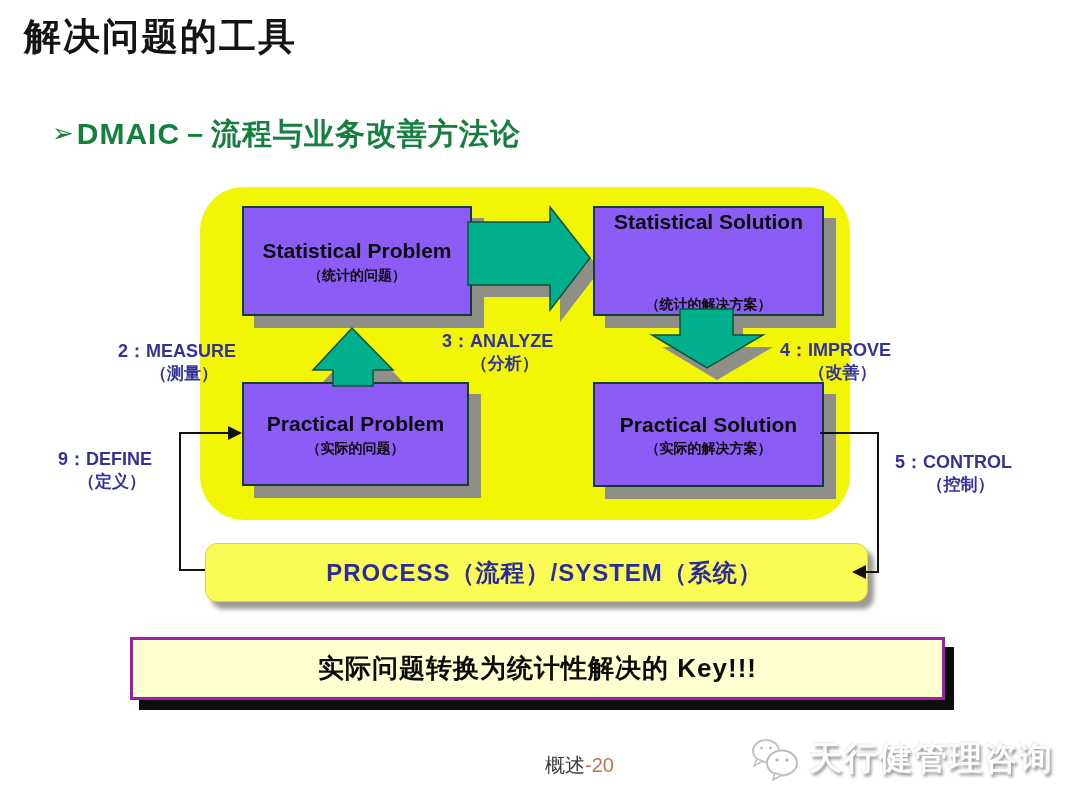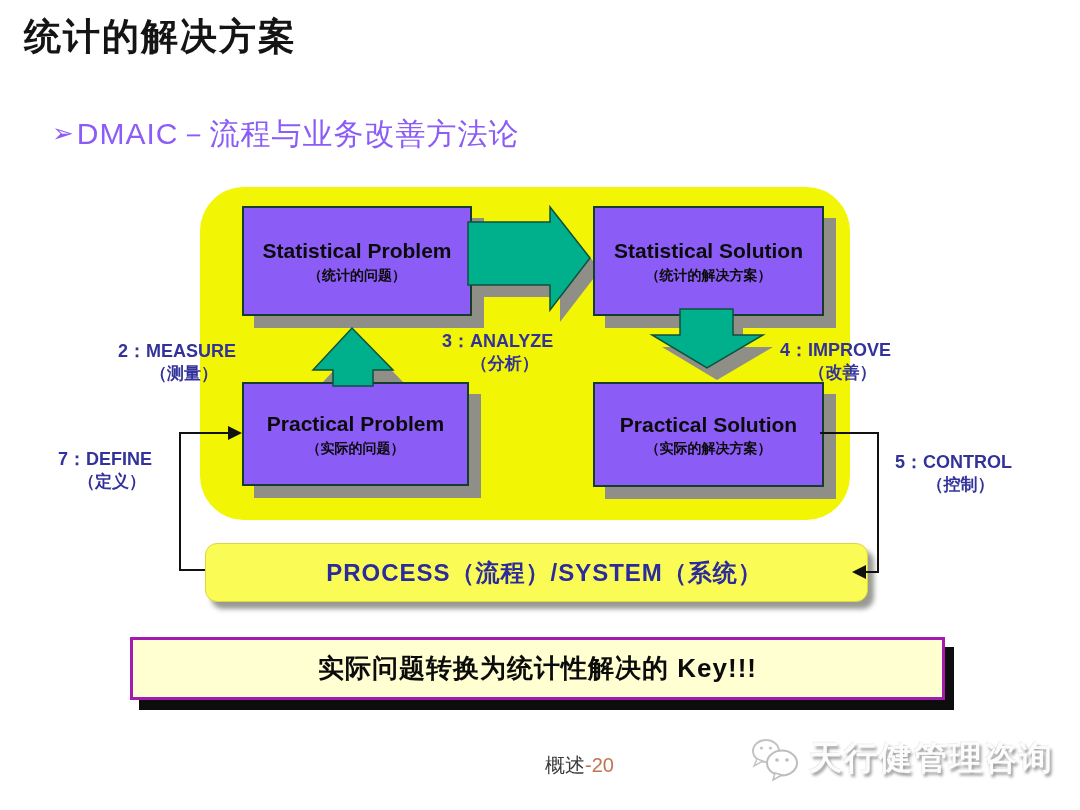--- a/index.html
+++ b/index.html
@@ -9,42 +9,42 @@
     font-family:"Liberation Sans","DejaVu Sans",sans-serif;
   }
   .abs{position:absolute;}
 
   
   .slide-title{
     left:24px;top:12px;font-size:37px;font-weight:bold;color:#141414;
     letter-spacing:2px;
   }
   .slide-subtitle{
-    left:52px;top:114px;font-size:30px;font-weight:normal;color:#8b5cf6;
+    left:52px;top:114px;font-size:30px;font-weight:bold;color:#15803d;
     letter-spacing:1px;white-space:nowrap;
   }
   .slide-subtitle .bullet{font-size:26px;margin-right:2px;position:relative;top:-2px;}
 
   
   .panel{
     left:200px;top:187px;width:650px;height:333px;
     background:#f2f504;border-radius:44px;z-index:0;
   }
 
   
   .gbox{
     background:#8b5cf6;border:2px solid #163c2e;
     box-shadow:12px 12px 0 #8f8f88;
     display:flex;flex-direction:column;align-items:center;justify-content:center;
     z-index:2;text-align:center;line-height:1.35;
   }
   .gbox .en{font-size:21px;font-weight:bold;color:#0b0b0b;}
   .gbox .cn{font-size:14px;font-weight:bold;color:#0b0b0b;}
   .box-sp{left:242px;top:206px;width:226px;height:106px;}
-  .box-ss{left:593px;top:206px;width:227px;height:106px;}
+  .box-ss{left:593px;top:206px;width:227px;height:106px;justify-content:space-between;}
   .box-pp{left:242px;top:382px;width:223px;height:100px;}
   .box-ps{left:593px;top:382px;width:227px;height:101px;}
 
   
   .step{
     color:#32329a;font-weight:bold;text-align:center;z-index:4;line-height:1.3;
     white-space:nowrap;
   }
   .step .num-line{font-size:18px;}
   .step .cn-line{font-size:17px;padding-left:14px;}
@@ -87,21 +87,21 @@
   }
   .watermark .wm-text{
     font-size:33px;font-weight:bold;color:#fcfcfc;letter-spacing:2px;
     text-shadow:2px 3px 3px #9d9d9d,-1px -1px 0 #f0f0f0;
     white-space:nowrap;
   }
 </style>
 </head>
 <body>
 
-<div class="abs slide-title">统计的解决方案</div>
+<div class="abs slide-title">解决问题的工具</div>
 
 <div class="abs slide-subtitle">
   <span class="bullet">➢</span><span>DMAIC－流程与业务改善方法论</span>
 </div>
 
 <div class="abs panel"></div>
 
 <svg class="abs layer" width="1080" height="810" viewBox="0 0 1080 810">
   <polygon fill="#8f8f88" points="478,234 560,234 560,219 600,270 560,322 560,297 478,297"></polygon>
   <polygon fill="#8f8f88" points="690,322 743,322 743,347 773,347 717,380 662,347 690,347"></polygon>
@@ -134,21 +134,21 @@
   <polygon fill="#00af8c" stroke="#12503c" stroke-width="1.5" points="333,386 333,370 313,370 352,328 393,370 373,370 373,386"></polygon>
 
   <path d="M205,570 H180 V433 H228" fill="none" stroke="#111" stroke-width="2"></path>
   <polygon fill="#111" points="228,426 228,440 242,433"></polygon>
 
   <path d="M820,433 H878 V572 H866" fill="none" stroke="#111" stroke-width="2"></path>
   <polygon fill="#111" points="866,565 866,579 852,572"></polygon>
 </svg>
 
 <div class="abs step step1">
-  <div class="num-line">7：DEFINE</div>
+  <div class="num-line">9：DEFINE</div>
   <div class="cn-line">（定义）</div>
 </div>
 <div class="abs step step2">
   <div class="num-line">2：MEASURE</div>
   <div class="cn-line">（测量）</div>
 </div>
 <div class="abs step step3">
   <div class="num-line">3：ANALYZE</div>
   <div class="cn-line">（分析）</div>
 </div>

